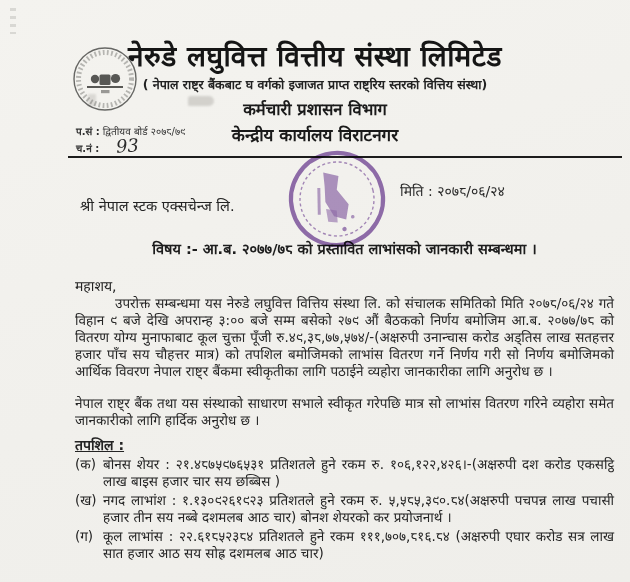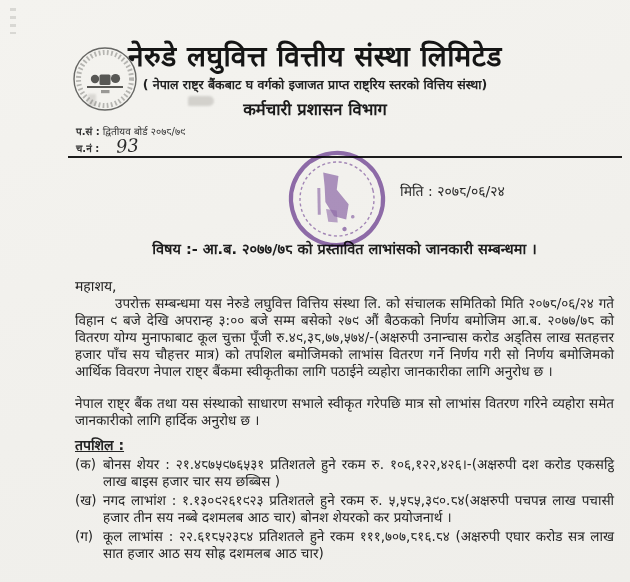--- a/index.html
+++ b/index.html
@@ -75,20 +75,21 @@
         <circle cx="23" cy="33" r="4.2" fill="#3c3c3a"></circle>
         <rect x="27.5" y="28.5" width="11" height="10.5" rx="1.5" fill="#3c3c3a"></rect>
         <circle cx="43.5" cy="32.5" r="4.6" fill="#3c3c3a"></circle>
         <rect x="29" y="44" width="8.5" height="3.2" fill="#5c5c5a" opacity="0.7"></rect>
       </svg>
     </div>
     <div class="lh-center">
       <div class="org-name">नेरुडे लघुवित्त वित्तीय संस्था लिमिटेड</div>
       <div class="org-subtitle">( नेपाल राष्ट्र बैंकबाट घ वर्गको इजाजत प्राप्त राष्ट्रिय स्तरको वित्तिय संस्था)</div>
       <div class="department">कर्मचारी प्रशासन विभाग</div>
+      <div class="office">केन्द्रीय कार्यालय विराटनगर</div>
     </div>
     <div class="refblock">
       <div>
         <span class="lbl">प.सं :</span><span>द्वितीयव बोर्ड २०७८/७९</span>
       </div>
       <div>
         <span class="lbl">च.नं :</span><span class="handwritten">93</span>
       </div>
     </div>
     <div class="rule"></div>
@@ -102,20 +103,21 @@
       <path d="M38 58 l10 4 -2 12 -9 -3 z" fill="#7e51a4" opacity="0.6"></path>
       <line x1="36" y1="36" x2="30" y2="62" stroke="#7e51a4" stroke-width="3" opacity="0.65"></line>
       <circle cx="51" cy="82" r="2.2" fill="#7e51a4" opacity="0.85"></circle>
       <circle cx="62" cy="72" r="1.8" fill="#7e51a4" opacity="0.7"></circle>
     </svg>
   </div>
 
   <div class="date-line">मिति : २०७८/०६/२४</div>
 
   <div class="recipient">
+    <div>श्री नेपाल स्टक एक्सचेन्ज लि.</div>
   </div>
 
   <div class="content">
     <div class="subject">विषय :- आ.ब. २०७७/७८ को प्रस्तावित लाभांसको जानकारी सम्बन्धमा ।</div>
     <div class="salutation">महाशय,</div>
     <p class="para first">उपरोक्त सम्बन्धमा यस नेरुडे लघुवित्त वित्तिय संस्था लि. को संचालक समितिको मिति २०७८/०६/२४ गते विहान ९ बजे देखि अपरान्ह ३:०० बजे सम्म बसेको २७९ औं बैठकको निर्णय बमोजिम आ.ब. २०७७/७८ को वितरण योग्य मुनाफाबाट कूल चुक्ता पूँजी रु.४९,३८,७७,५७४/-(अक्षरुपी उनान्चास करोड अड्तिस लाख सतहत्तर हजार पाँच सय चौहत्तर मात्र) को तपशिल बमोजिमको लाभांस वितरण गर्ने निर्णय गरी सो निर्णय बमोजिमको आर्थिक विवरण नेपाल राष्ट्र बैंकमा स्वीकृतीका लागि पठाईने व्यहोरा जानकारीका लागि अनुरोध छ ।</p>
     <p class="para second">नेपाल राष्ट्र बैंक तथा यस संस्थाको साधारण सभाले स्वीकृत गरेपछि मात्र सो लाभांस वितरण गरिने व्यहोरा समेत जानकारीको लागि हार्दिक अनुरोध छ ।</p>
     <div class="details-heading">तपशिल :</div>
 
     <div class="detail-row">

